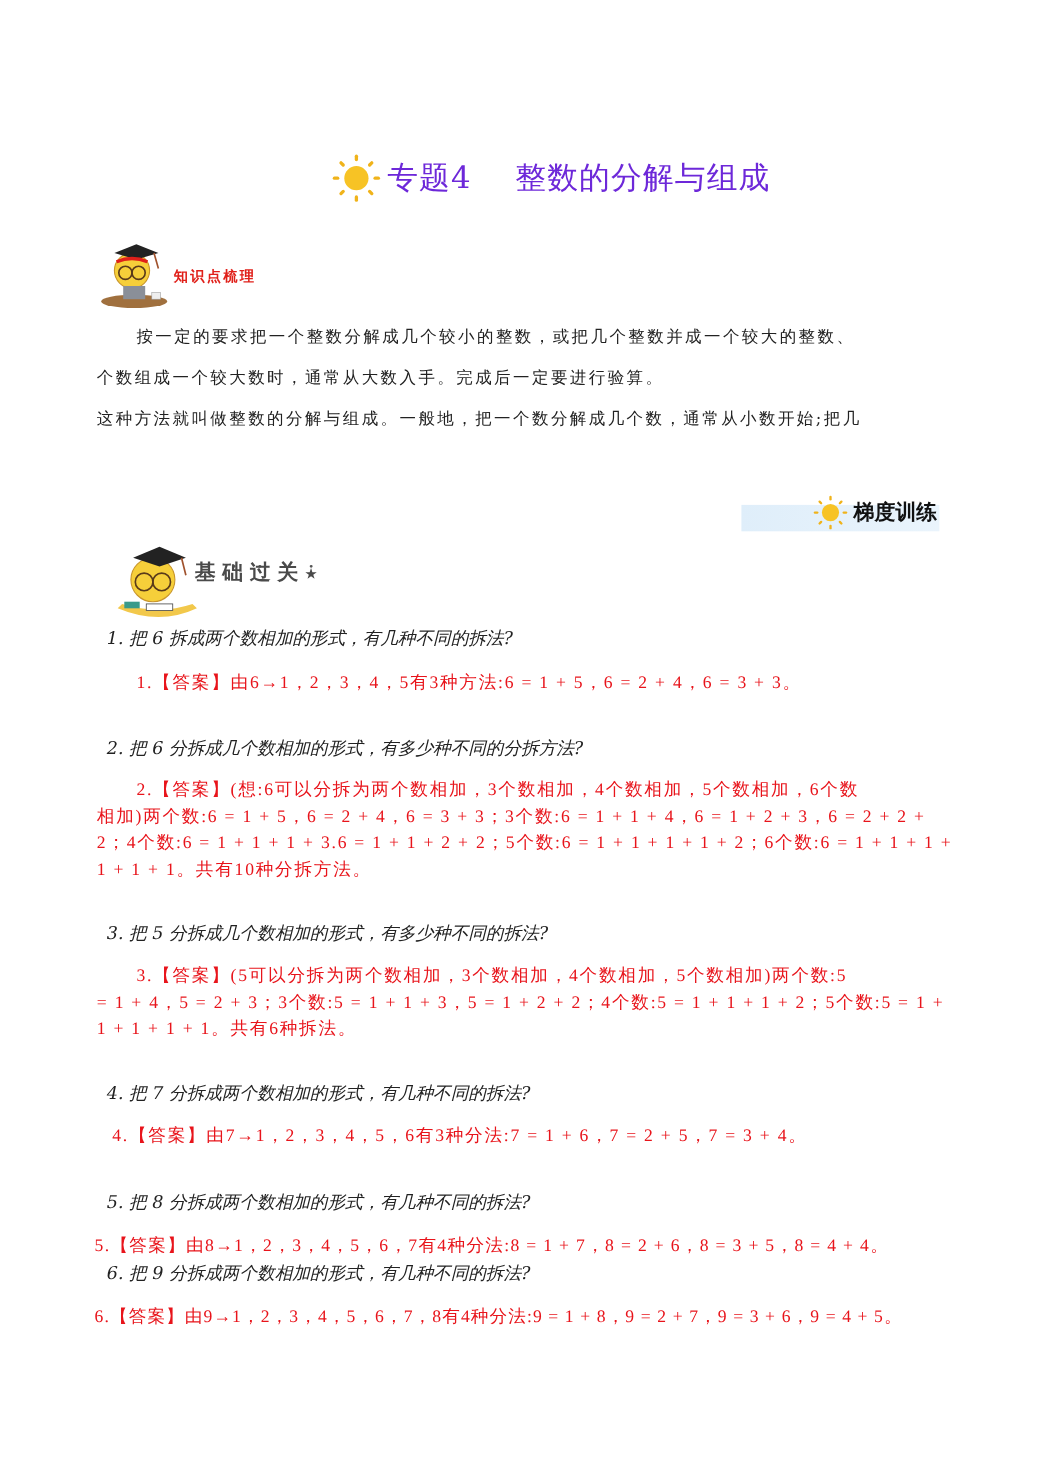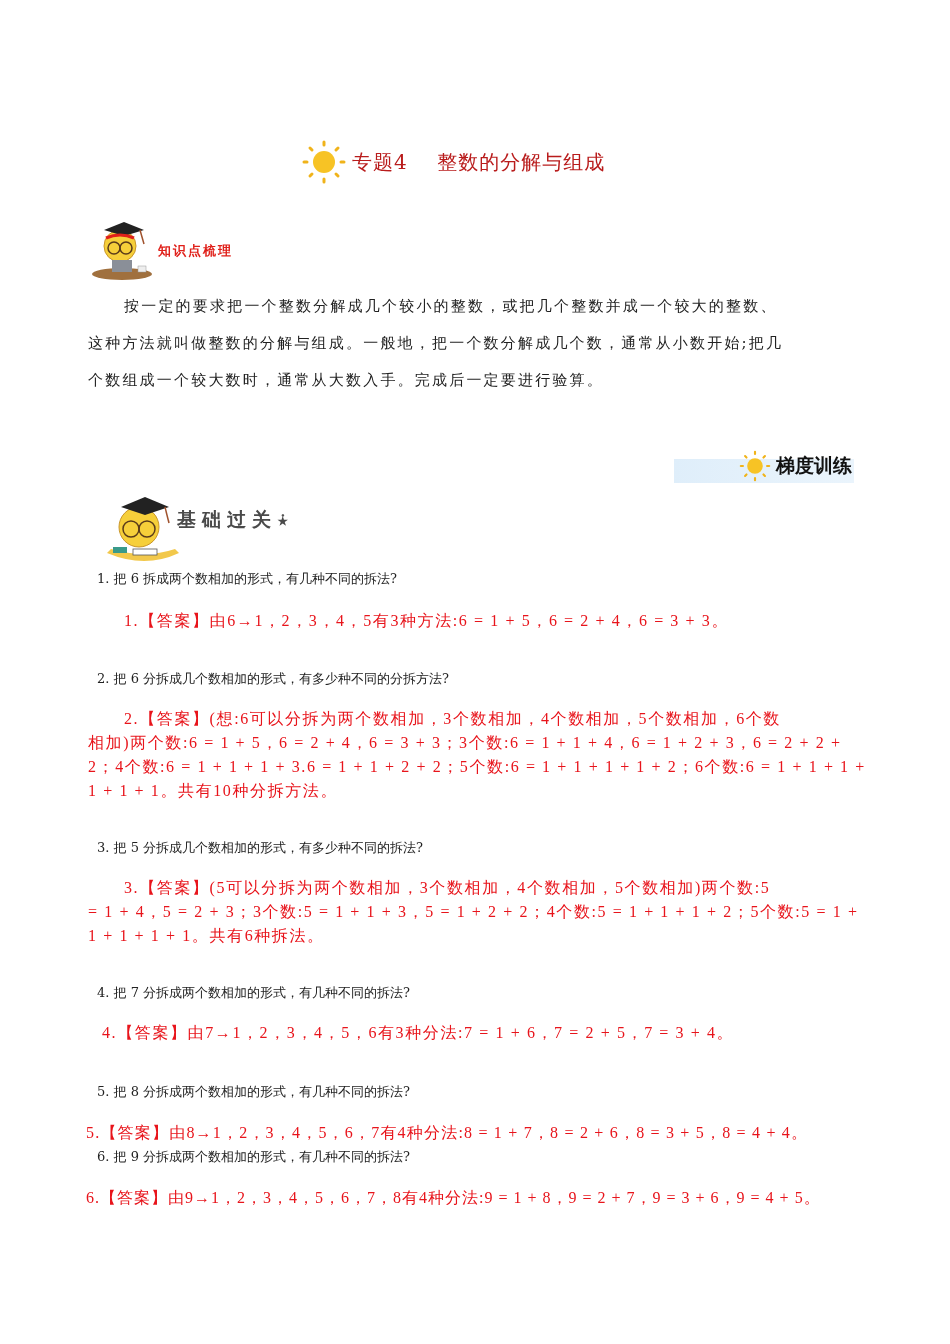--- a/index.html
+++ b/index.html
@@ -2,39 +2,39 @@
 <html><head>
 <meta charset="utf-8">
 <style>
   html, body { margin: 0; padding: 0; background: #ffffff; }
   body { width: 950px; height: 1344px; position: relative; overflow: hidden;
          font-family: "DejaVu Serif", "Liberation Serif", serif; color: #1a1a1a; }
   .abs { position: absolute; }
 
   
   .title-wrap { left: 300px; top: 140px; height: 44px; display: flex; align-items: center; }
-  .title-text { font-family: "DejaVu Serif", serif; font-size: 20px; color: #b91c1c; letter-spacing: 1px; white-space: pre; margin-left: 4px; }
+  .title-text { font-family: "DejaVu Serif", serif; font-size: 28px; color: #6d28d9; letter-spacing: 1px; white-space: pre; margin-left: 4px; }
 
   
   .kh-wrap { left: 90px; top: 218px; width: 190px; height: 64px; }
   .kh-label { position: absolute; left: 68px; top: 24px; font-family: "DejaVu Sans", sans-serif; font-size: 13px; font-weight: bold; color: #e0201a; letter-spacing: 2px; }
 
   .intro { left: 88px; top: 288px; width: 780px; font-size: 15px; line-height: 37px; letter-spacing: 2.2px; color: #222; }
 
   
   .grad-bar { left: 674px; top: 459px; width: 180px; height: 24px; background: linear-gradient(to right, #dfeefa, #eaf4fc); }
   .grad-wrap { left: 738px; top: 450px; display: flex; align-items: center; justify-content: flex-end; }
   .grad-label { font-family: "DejaVu Sans", sans-serif; font-weight: bold; font-size: 19px; color: #111; margin-left: 4px; }
 
   
   .basic-wrap { left: 105px; top: 495px; width: 220px; height: 70px; }
   .basic-label { position: absolute; left: 72px; top: 12px; font-family: Liberation Mono, monospace; font-weight: bold; font-size: 19px; color: #4a4a4a; letter-spacing: 6px; }
   .basic-dots { position: absolute; left: 82px; top: 16px; font-size: 9px; color: #555; letter-spacing: 18px; }
 
-  .q { left: 97px; font-size: 13px; color: #222; white-space: nowrap; }
+  .q { left: 97px; font-size: 16px; color: #222; white-space: nowrap; font-style: italic; }
   .a { font-size: 16px; color: #e8141b; letter-spacing: 1.6px; line-height: 24px; font-family: "Liberation Serif", "DejaVu Serif", serif; text-align: center; }
   .a-line { white-space: nowrap; }
   .a-block { left: 88px; width: 776px; text-align: justify; }
 </style>
 </head>
 <body>
 
 <div class="abs title-wrap">
   <svg width="48" height="44" viewBox="0 0 48 44">
     <circle cx="24" cy="22" r="11" fill="#f7c325"></circle>
@@ -62,22 +62,22 @@
     <circle cx="24" cy="30" r="6" fill="none" stroke="#5a3b1a" stroke-width="1.5"></circle>
     <circle cx="36" cy="30" r="6" fill="none" stroke="#5a3b1a" stroke-width="1.5"></circle>
     <rect x="22" y="42" width="20" height="12" fill="#8a8f98"></rect>
     <rect x="48" y="48" width="8" height="6" fill="#eee" stroke="#999" stroke-width="0.5"></rect>
   </svg>
   <span class="kh-label">知识点梳理</span>
 </div>
 
 <div class="abs intro">
   <div style="padding-left:36px;white-space:nowrap">按一定的要求把一个整数分解成几个较小的整数，或把几个整数并成一个较大的整数、</div>
+  <div style="white-space:nowrap">个数组成一个较大数时，通常从大数入手。完成后一定要进行验算。</div>
   <div style="white-space:nowrap">这种方法就叫做整数的分解与组成。一般地，把一个数分解成几个数，通常从小数开始;把几</div>
-  <div style="white-space:nowrap">个数组成一个较大数时，通常从大数入手。完成后一定要进行验算。</div>
 </div>
 
 <div class="abs grad-bar"></div>
 <div class="abs grad-wrap">
   <svg width="34" height="32" viewBox="0 0 48 44">
     <circle cx="24" cy="22" r="11" fill="#f7c325"></circle>
     <g stroke="#f0b31a" stroke-width="3" stroke-linecap="round">
       <line x1="24" y1="2" x2="24" y2="5"></line>
       <line x1="24" y1="39" x2="24" y2="42"></line>
       <line x1="4" y1="22" x2="7" y2="22"></line>

